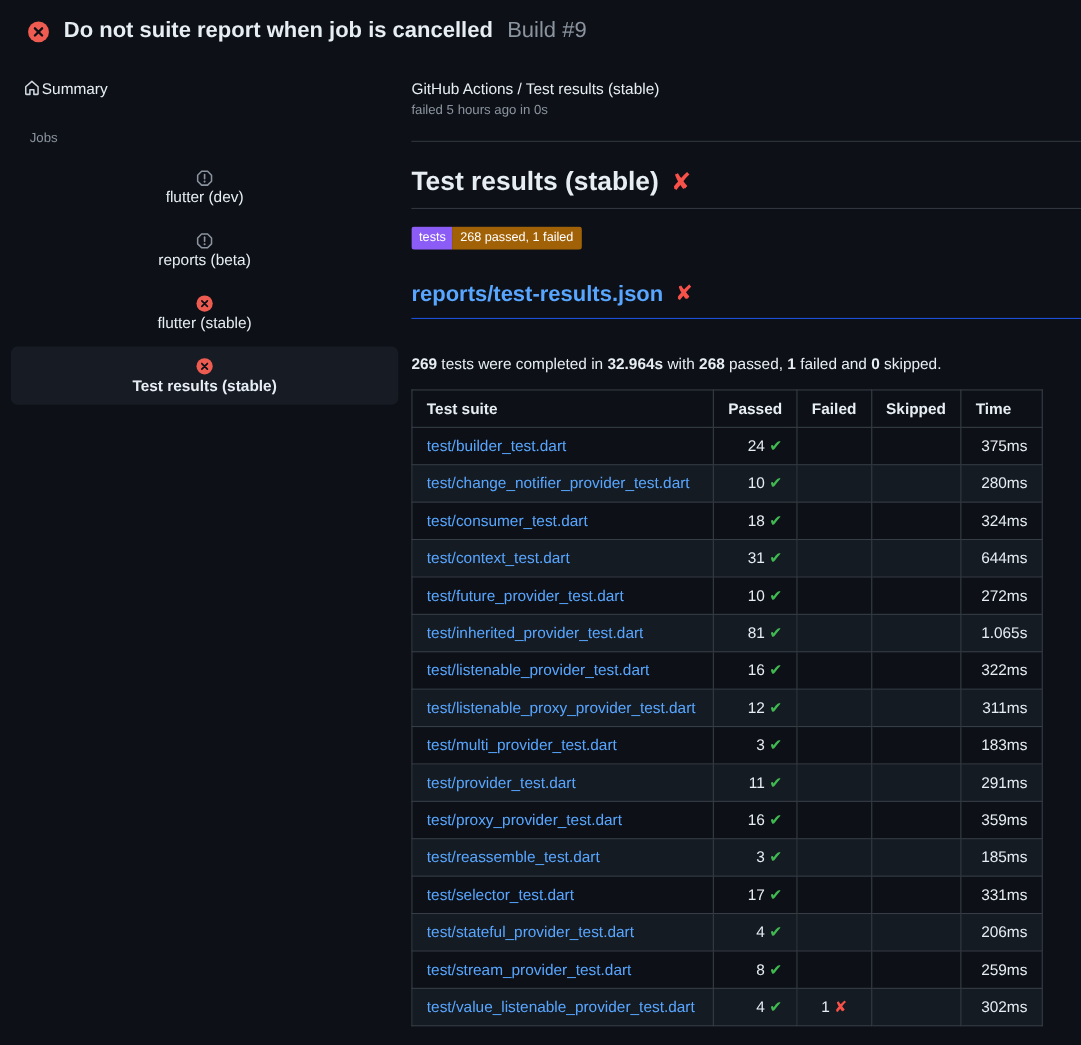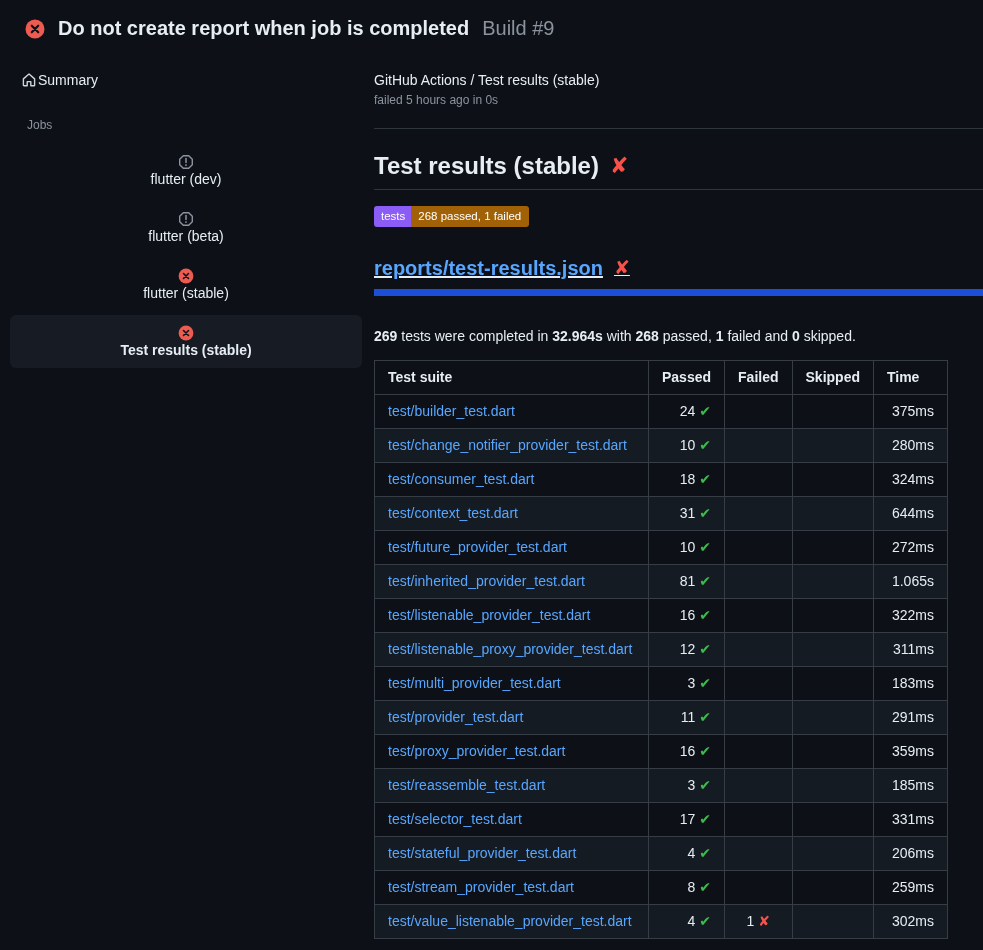--- a/index.html
+++ b/index.html
@@ -48,21 +48,21 @@
   h1 .x-mark { font-size:22px; }
 
   .badge { display:inline-flex; margin-top:16px; border-radius:3px; overflow:hidden;
            font-size:11.5px; line-height:14px; color:#ffffff; }
   .badge .b-label { background:#8b5cf6; padding:3px 6px 4px 7px; }
   .badge .b-value { background:#a16207; padding:3px 8px 4px 7px; }
 
   h2.report-heading {
     display:flex; align-items:center; gap:11px;
     margin:28px 0 0 0; font-size:20px; font-weight:700; line-height:26px;
-    padding-bottom:8px; border-bottom:7px solid #1d4ed8;text-decoration:underline;
+    padding-bottom:8px; border-bottom:1px solid #1d4ed8;
   }
   h2.report-heading a { color:#58a6ff; text-decoration:none; }
   h2 .x-mark { font-size:19px; }
 
   .summary-line { margin-top:31px; font-size:14px; color:#e6edf3; line-height:18px; }
   .summary-line b { font-weight:700; }
 
   
   table.results { margin-top:15px; border-collapse:collapse; font-size:14px; table-layout:fixed; }
   table.results th, table.results td {
@@ -85,21 +85,21 @@
 </head>
 <body>
 
 <header class="top-header">
   <span class="icon">
     <svg viewBox="0 0 16 16" width="20" height="20">
       <circle cx="8" cy="8" r="7.6" fill="#ee5b50"></circle>
       <path d="M5.4 5.4l5.2 5.2M10.6 5.4l-5.2 5.2" stroke="#0d1117" stroke-width="1.7" stroke-linecap="round"></path>
     </svg>
   </span>
-  <span class="page-title">Do not create report when job is completed</span>
+  <span class="page-title">Do not suite report when job is cancelled</span>
   <span class="build-no">Build #9</span>
 </header>
 
 <div class="layout">
   <aside class="sidebar">
     <div class="side-item">
       <span class="ic">
         <svg viewBox="0 0 16 16" width="16" height="16" fill="none" stroke="#cdd5dd" stroke-width="1.4" stroke-linejoin="round">
           <path d="M2.4 6.9 8 2l5.6 4.9v6.3a.6.6 0 0 1-.6.6h-3.2V9.6H6.2v4.2H3a.6.6 0 0 1-.6-.6z"></path>
         </svg>
@@ -119,21 +119,21 @@
           <span class="lbl">flutter (dev)</span>
         </div>
         <div class="side-item job-item">
           <span class="ic">
             <svg viewBox="0 0 16 16" width="16" height="16">
               <path d="M5.3 1.7h5.4l3.6 3.6v5.4l-3.6 3.6H5.3L1.7 10.7V5.3z" fill="none" stroke="#8b949e" stroke-width="1.4" stroke-linejoin="round"></path>
               <path d="M8 4.6v3.8" stroke="#8b949e" stroke-width="1.5" stroke-linecap="round"></path>
               <circle cx="8" cy="11.1" r=".95" fill="#8b949e"></circle>
             </svg>
           </span>
-          <span class="lbl">flutter (beta)</span>
+          <span class="lbl">reports (beta)</span>
         </div>
         <div class="side-item job-item">
           <span class="ic">
             <svg viewBox="0 0 16 16" width="16" height="16">
               <circle cx="8" cy="8" r="7.4" fill="#ee5b50"></circle>
               <path d="M5.5 5.5l5 5M10.5 5.5l-5 5" stroke="#0d1117" stroke-width="1.6" stroke-linecap="round"></path>
             </svg>
           </span>
           <span class="lbl">flutter (stable)</span>
         </div>

